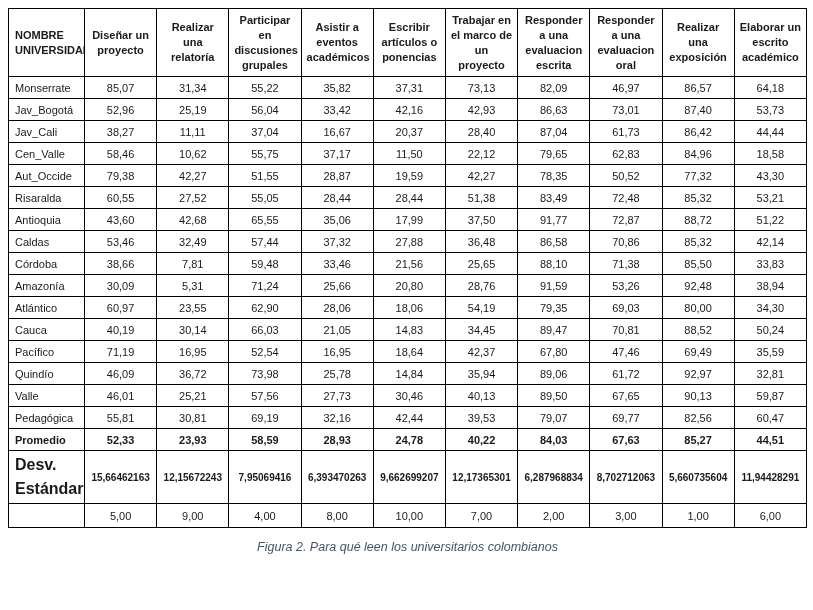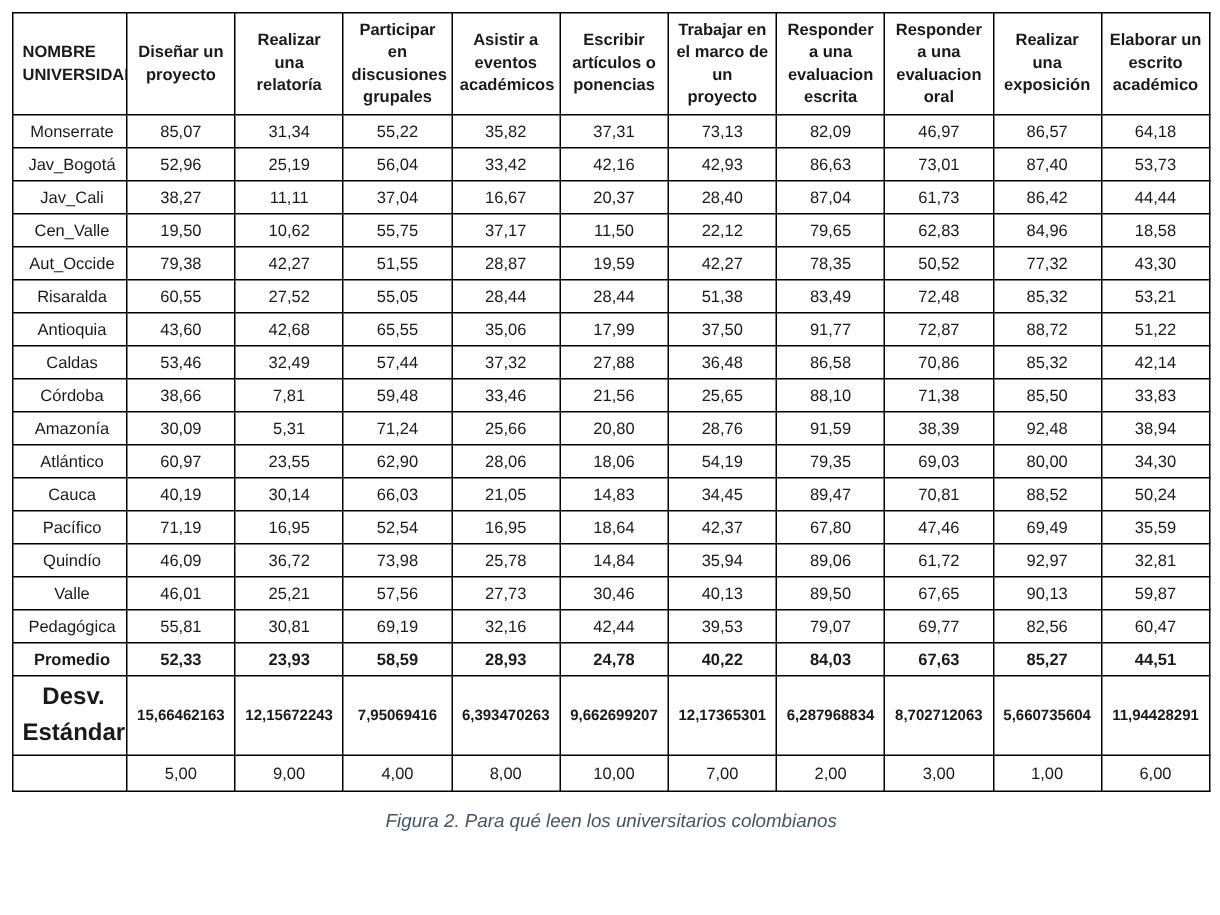--- a/index.html
+++ b/index.html
@@ -38,21 +38,21 @@
   }
   .data-table th.name-col {
     text-align: left;
     padding-left: 6px;
   }
   .data-table col.name-col-w { width: 76px; }
   .data-table td {
     height: 22px;
   }
   .data-table td.name-col {
-    text-align: center;
+    text-align: left;
     padding-left: 6px;
   }
   tr.bold-row td { font-weight: bold; }
   tr.desv-row td {
     font-weight: bold;
     font-size: 10px;
     height: 42px;
     padding: 2px 1px;
   }
   tr.desv-row td.name-col {
@@ -137,21 +137,21 @@
           <td>16,67</td>
           <td>20,37</td>
           <td>28,40</td>
           <td>87,04</td>
           <td>61,73</td>
           <td>86,42</td>
           <td>44,44</td>
         </tr>
         <tr>
           <td class="name-col">Cen_Valle</td>
-          <td>19,50</td>
+          <td>58,46</td>
           <td>10,62</td>
           <td>55,75</td>
           <td>37,17</td>
           <td>11,50</td>
           <td>22,12</td>
           <td>79,65</td>
           <td>62,83</td>
           <td>84,96</td>
           <td>18,58</td>
         </tr>
@@ -222,21 +222,21 @@
         </tr>
         <tr>
           <td class="name-col">Amazonía</td>
           <td>30,09</td>
           <td>5,31</td>
           <td>71,24</td>
           <td>25,66</td>
           <td>20,80</td>
           <td>28,76</td>
           <td>91,59</td>
-          <td>38,39</td>
+          <td>53,26</td>
           <td>92,48</td>
           <td>38,94</td>
         </tr>
         <tr>
           <td class="name-col">Atlántico</td>
           <td>60,97</td>
           <td>23,55</td>
           <td>62,90</td>
           <td>28,06</td>
           <td>18,06</td>

